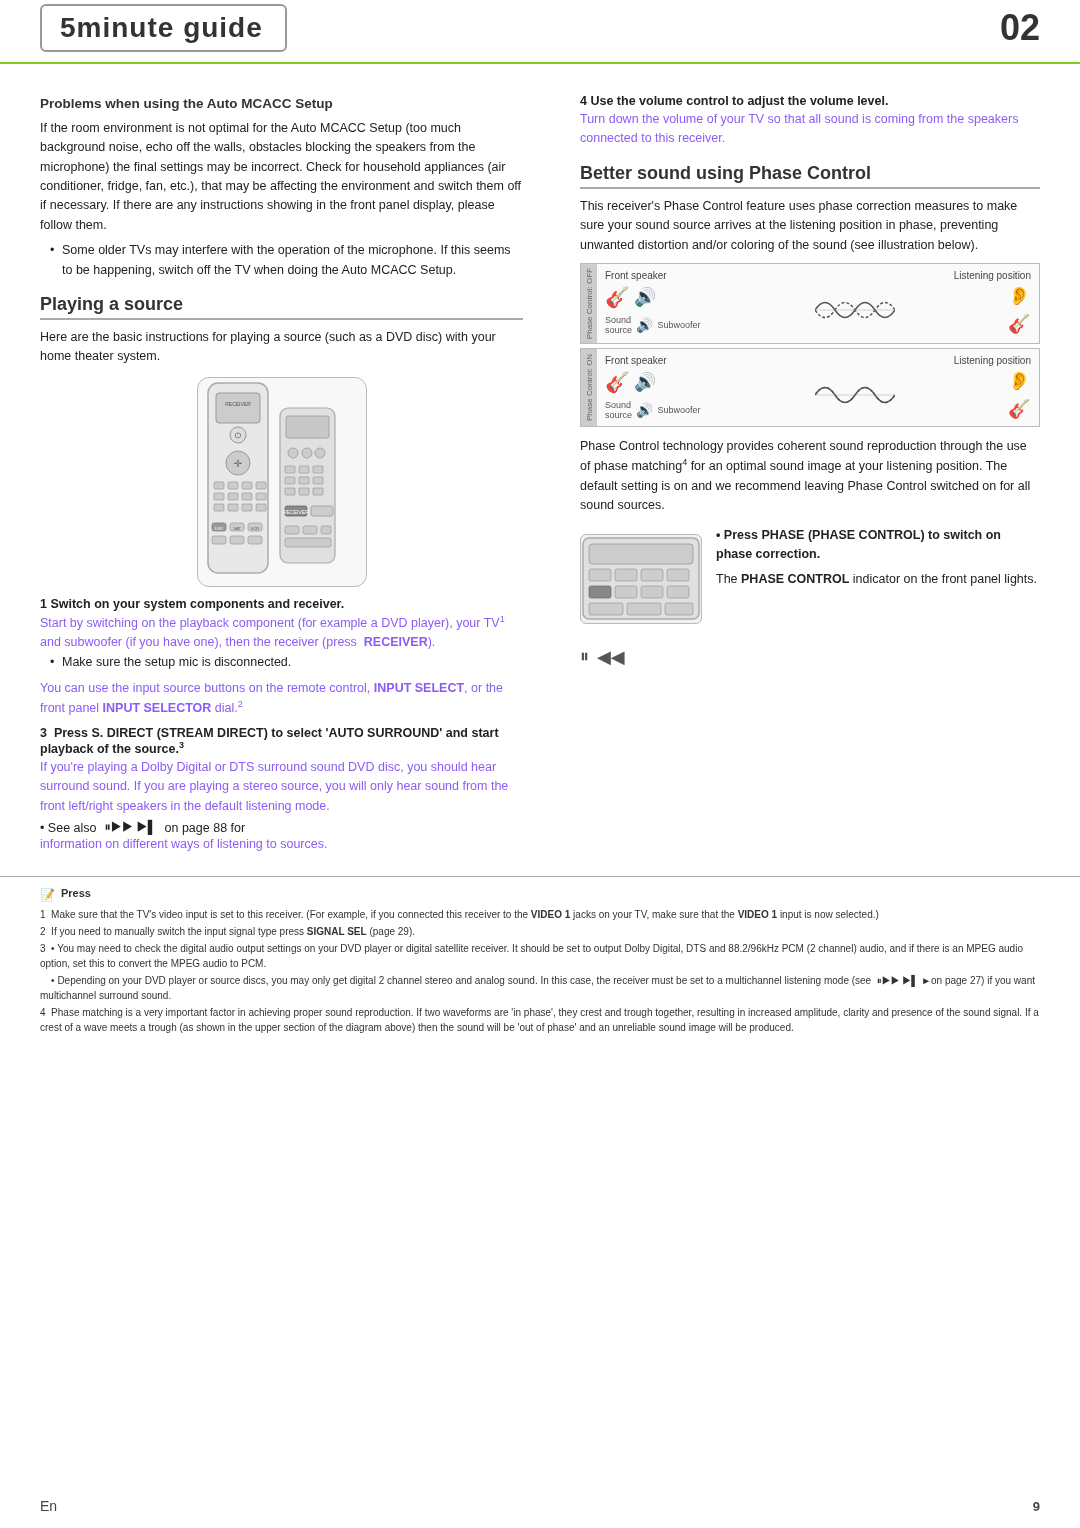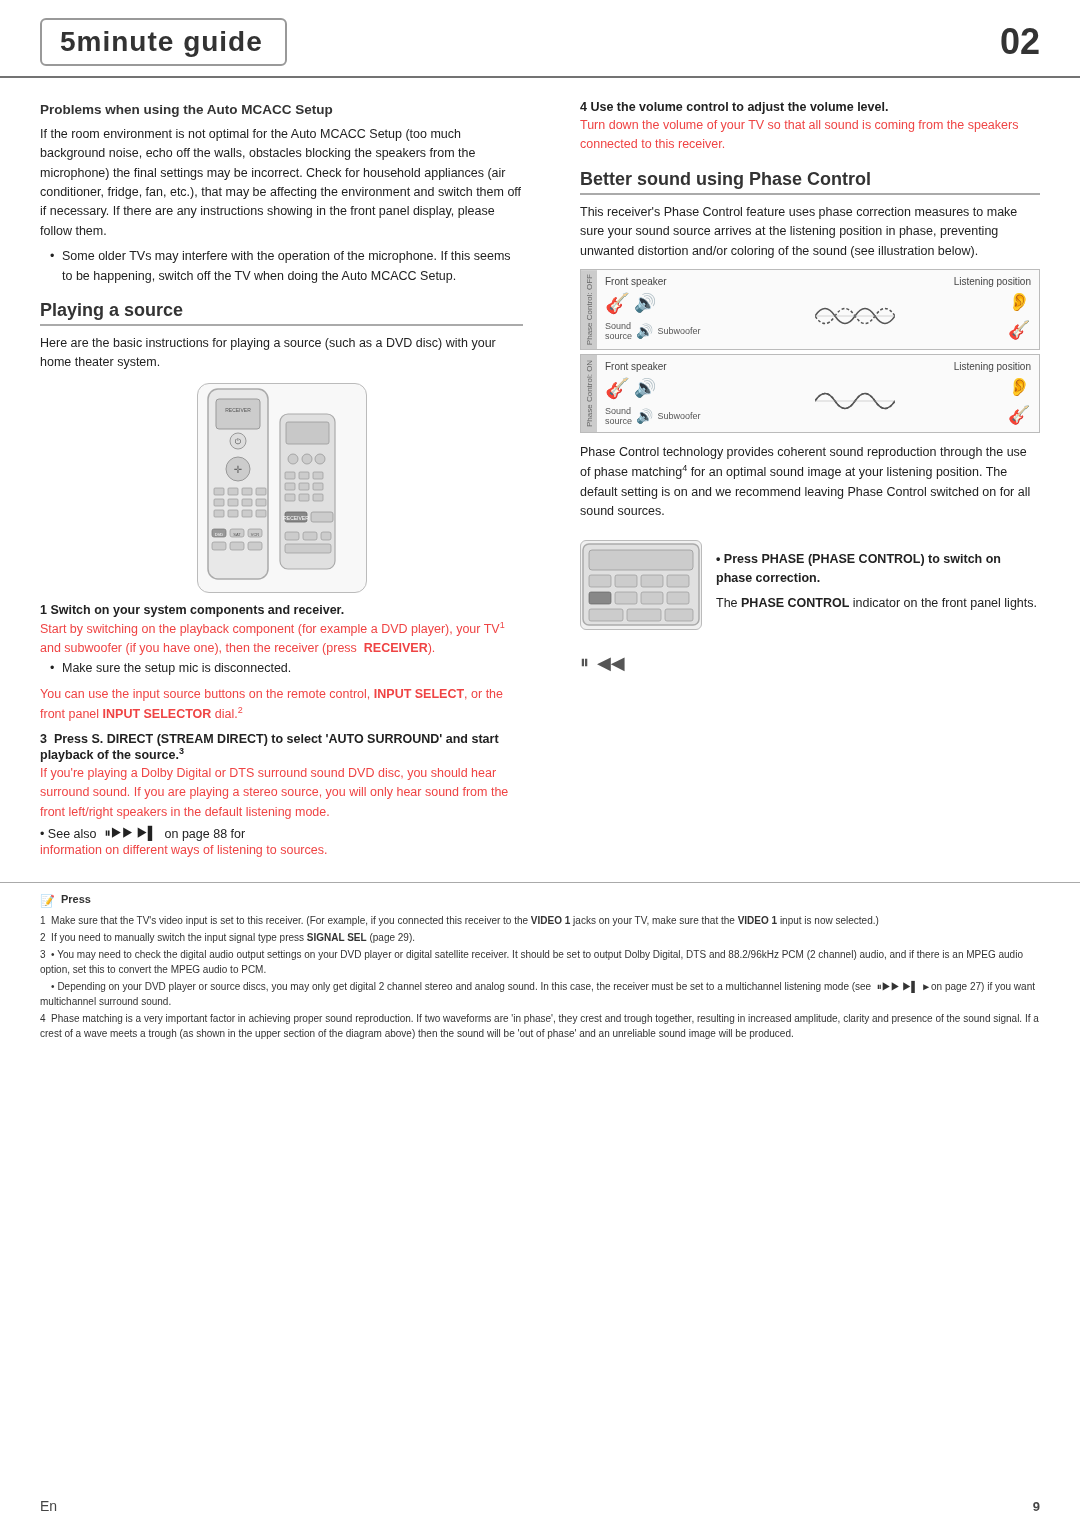--- a/index.html
+++ b/index.html
@@ -11,23 +11,23 @@
       font-size: 13px;
       color: #222;
       position: relative;
     }
 
     
     .header {
       display: flex;
       align-items: center;
       justify-content: space-between;
-      padding: 18px 40px 10px 40px;
-      border-bottom: 2px solid #737373;
-      margin-bottom: 4px;
+      padding: 4px 40px 10px 40px;
+      border-bottom: 2px solid #84cc16;
+      margin-bottom: 12px;
     }
     .header-title {
       font-size: 28px;
       font-weight: bold;
       color: #333;
       letter-spacing: 1px;
       border: 2px solid #999;
       padding: 6px 22px 6px 18px;
       border-radius: 6px;
       background: #fff;
@@ -121,21 +121,21 @@
     }
     .step-title {
       font-size: 12.5px;
       font-weight: bold;
       color: #222;
       margin-bottom: 2px;
     }
     .step-body {
       font-size: 12.5px;
       line-height: 1.55;
-      color: #ef4444;
+      color: #8b5cf6;
     }
 
     
     .footer-notes {
       padding: 10px 40px 10px 40px;
       border-top: 1px solid #aaa;
       margin-top: 14px;
     }
     .note-header {
       font-size: 11px;
@@ -457,21 +457,21 @@
             </div>
           </div>
         </div>
       </div>
     </div>
 
     <p>
       <span>Phase Control technology provides coherent sound reproduction through the use of phase matching</span><sup>4</sup><span> for an optimal sound image at your listening position. The default setting is on and we recommend leaving Phase Control switched on for all sound sources.</span>
     </p>
 
-    <div style="display:flex; align-items:center; gap:14px; margin-top:10px;">
+    <div style="display:flex; align-items:flex-start; gap:14px; margin-top:10px;">
       <div class="phase-ctrl-img">
         <svg width="120" height="85" viewBox="0 0 120 85" xmlns="http://www.w3.org/2000/svg">
           <rect x="2" y="2" width="116" height="81" rx="6" fill="#e0e0e0" stroke="#aaa" stroke-width="1.5"></rect>
           <rect x="8" y="8" width="104" height="20" rx="3" fill="#ccc" stroke="#999" stroke-width="0.8"></rect>
           <rect x="8" y="33" width="22" height="12" rx="2" fill="#ccc" stroke="#999" stroke-width="0.7"></rect>
           <rect x="34" y="33" width="22" height="12" rx="2" fill="#ccc" stroke="#999" stroke-width="0.7"></rect>
           <rect x="60" y="33" width="22" height="12" rx="2" fill="#ccc" stroke="#999" stroke-width="0.7"></rect>
           <rect x="86" y="33" width="22" height="12" rx="2" fill="#ccc" stroke="#999" stroke-width="0.7"></rect>
           <rect x="8" y="50" width="22" height="12" rx="2" fill="#888" stroke="#666" stroke-width="0.7"></rect>
           <rect x="34" y="50" width="22" height="12" rx="2" fill="#ccc" stroke="#999" stroke-width="0.7"></rect>

